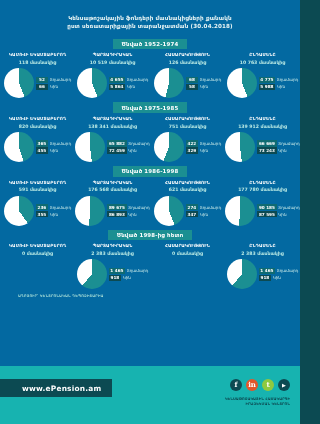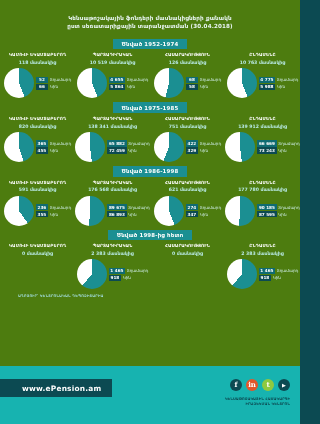--- a/index.html
+++ b/index.html
@@ -4,21 +4,21 @@
 <style>
   html,body{margin:0;padding:0;}
   body{
     width:300px;height:424px;
     background:#0c4a52;
     font-family:"DejaVu Sans","Liberation Sans",sans-serif;
     color:#ffffff;
     overflow:hidden;
     position:relative;
   }
-  .page{width:300px;height:424px;position:relative;background:#4d7c0f;display:flex;flex-direction:column;}
+  .page{width:300px;height:424px;position:relative;background:#0369a1;display:flex;flex-direction:column;}
 
   
   .title-wrap{padding:14px 18px 4px 18px;text-align:center;}
   .title-line{font-size:5.6px;font-weight:bold;letter-spacing:.15px;line-height:8.4px;color:#eaf6f5;}
 
   
   .section{margin-top:4px;}
   .band{display:flex;justify-content:center;margin-bottom:3px;}
   .band-inner{
     background:#1b8f92;

